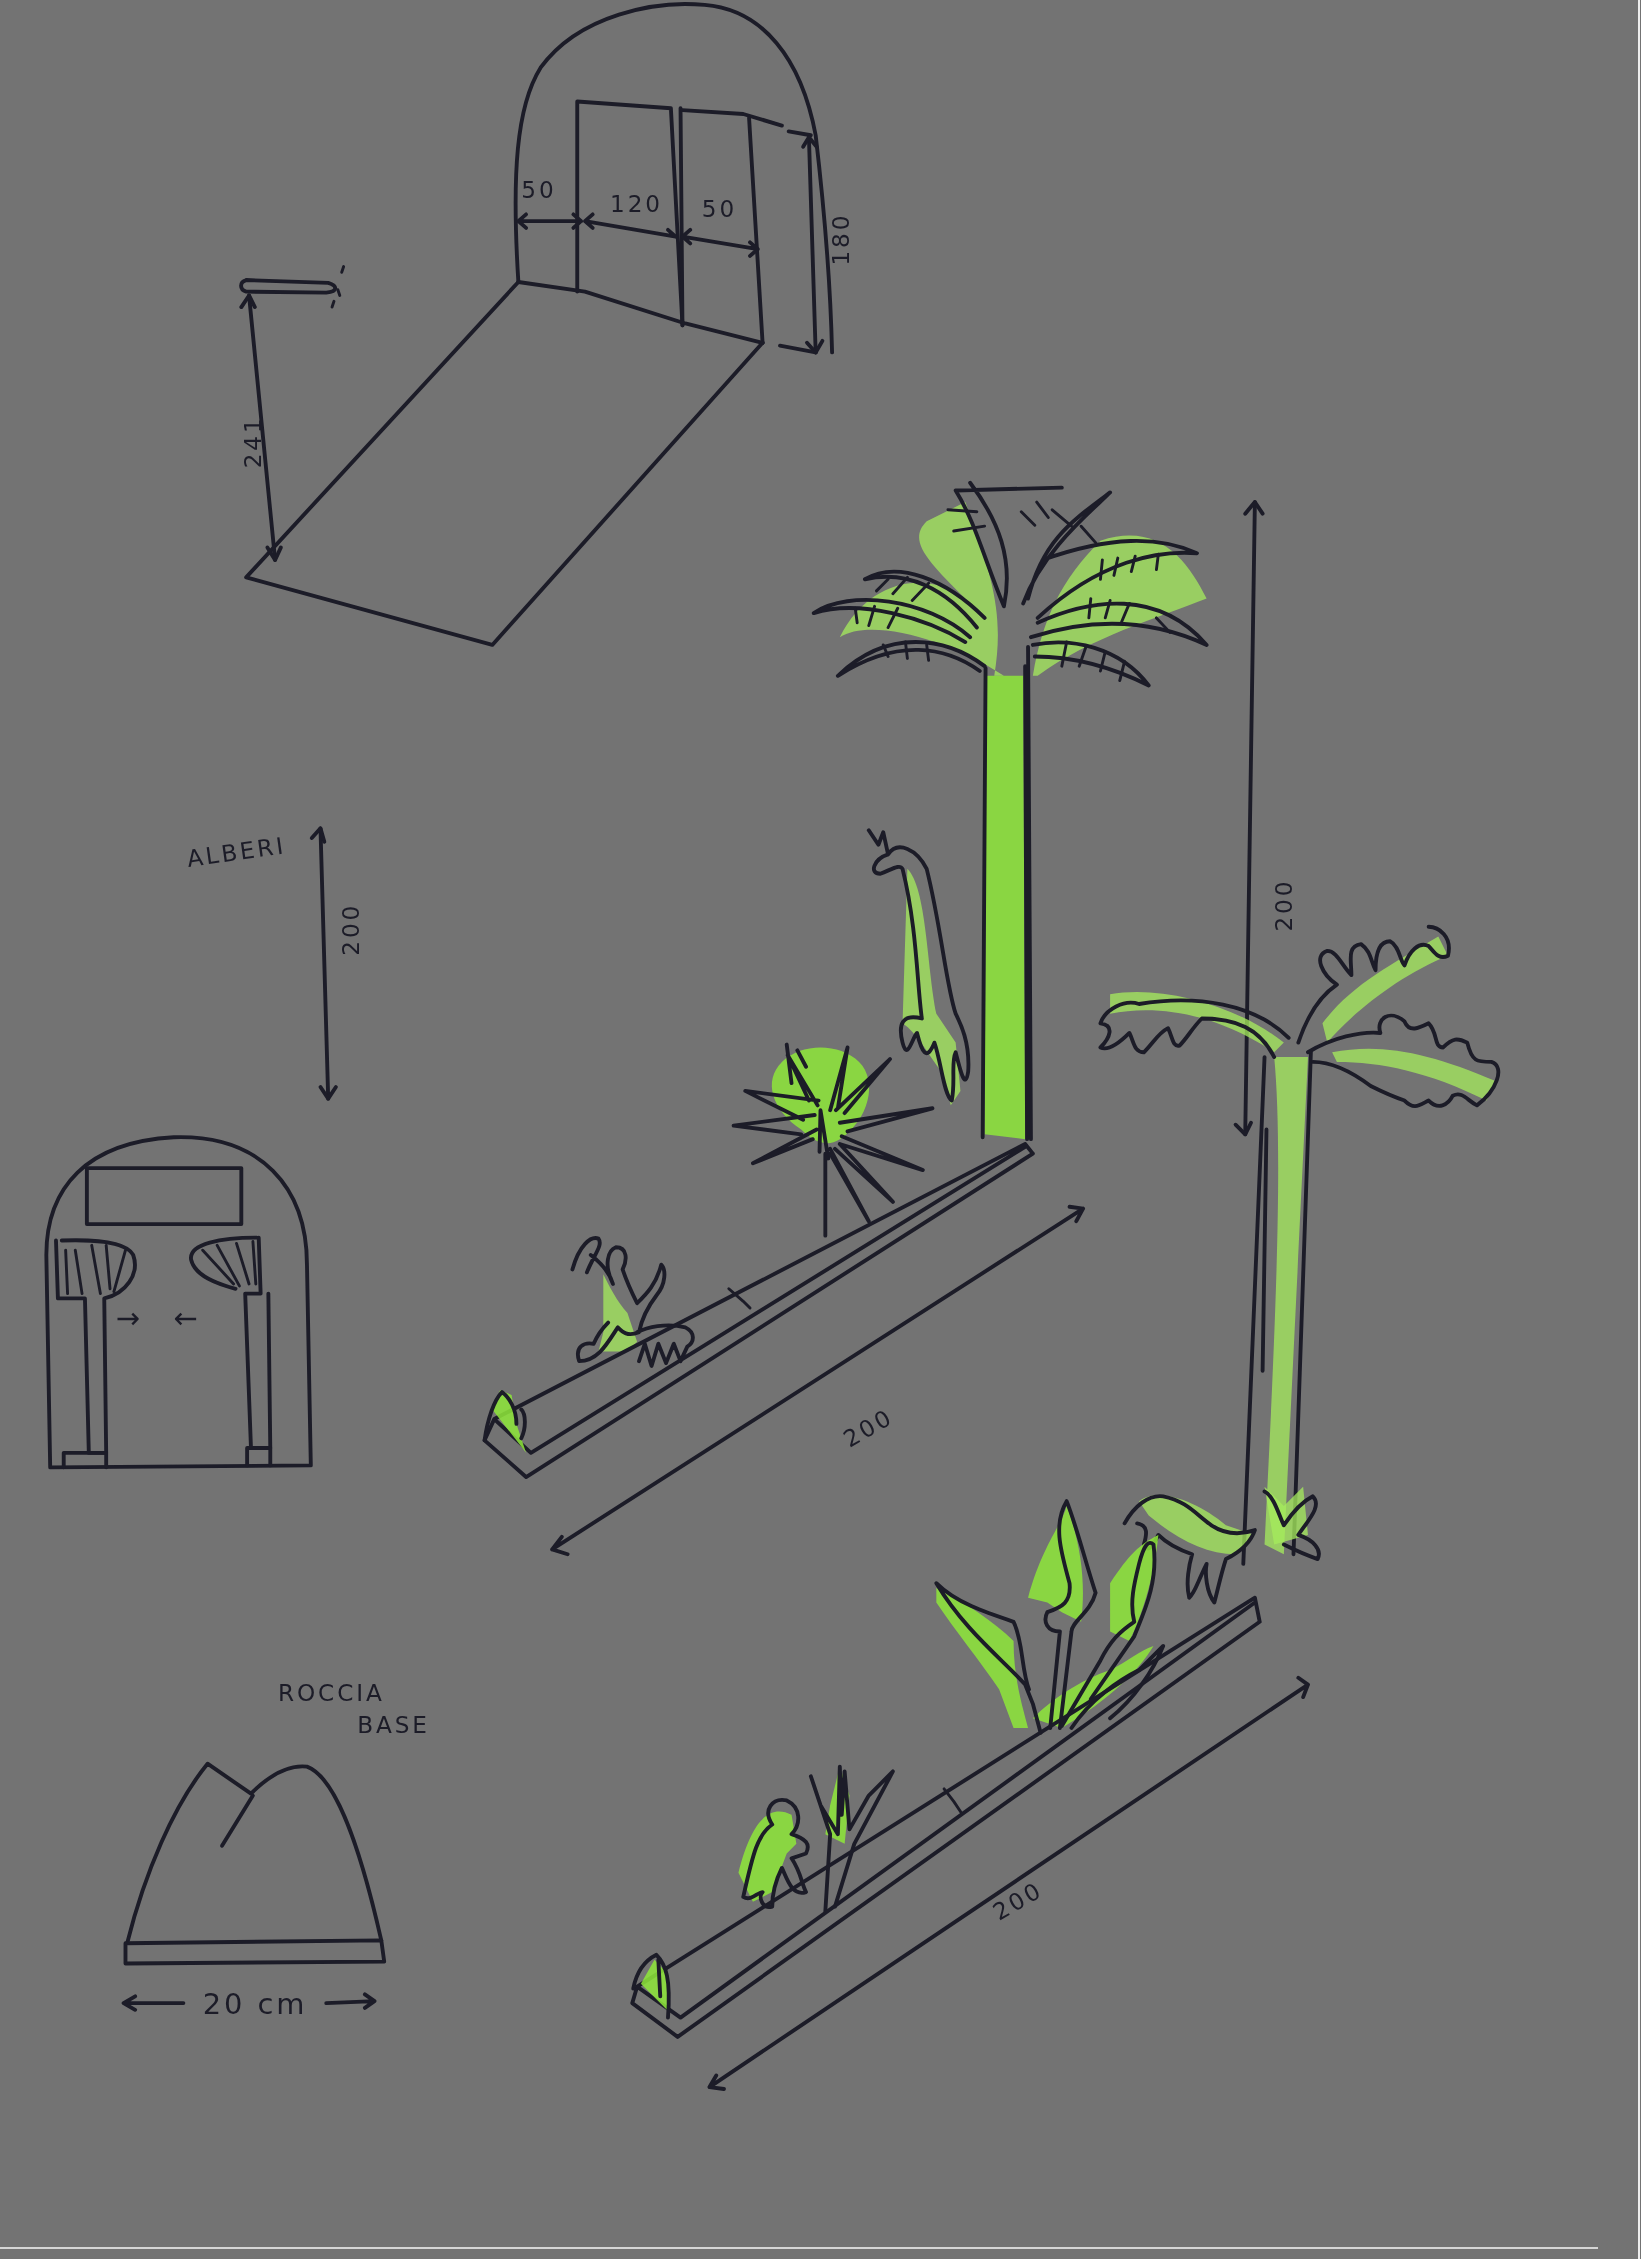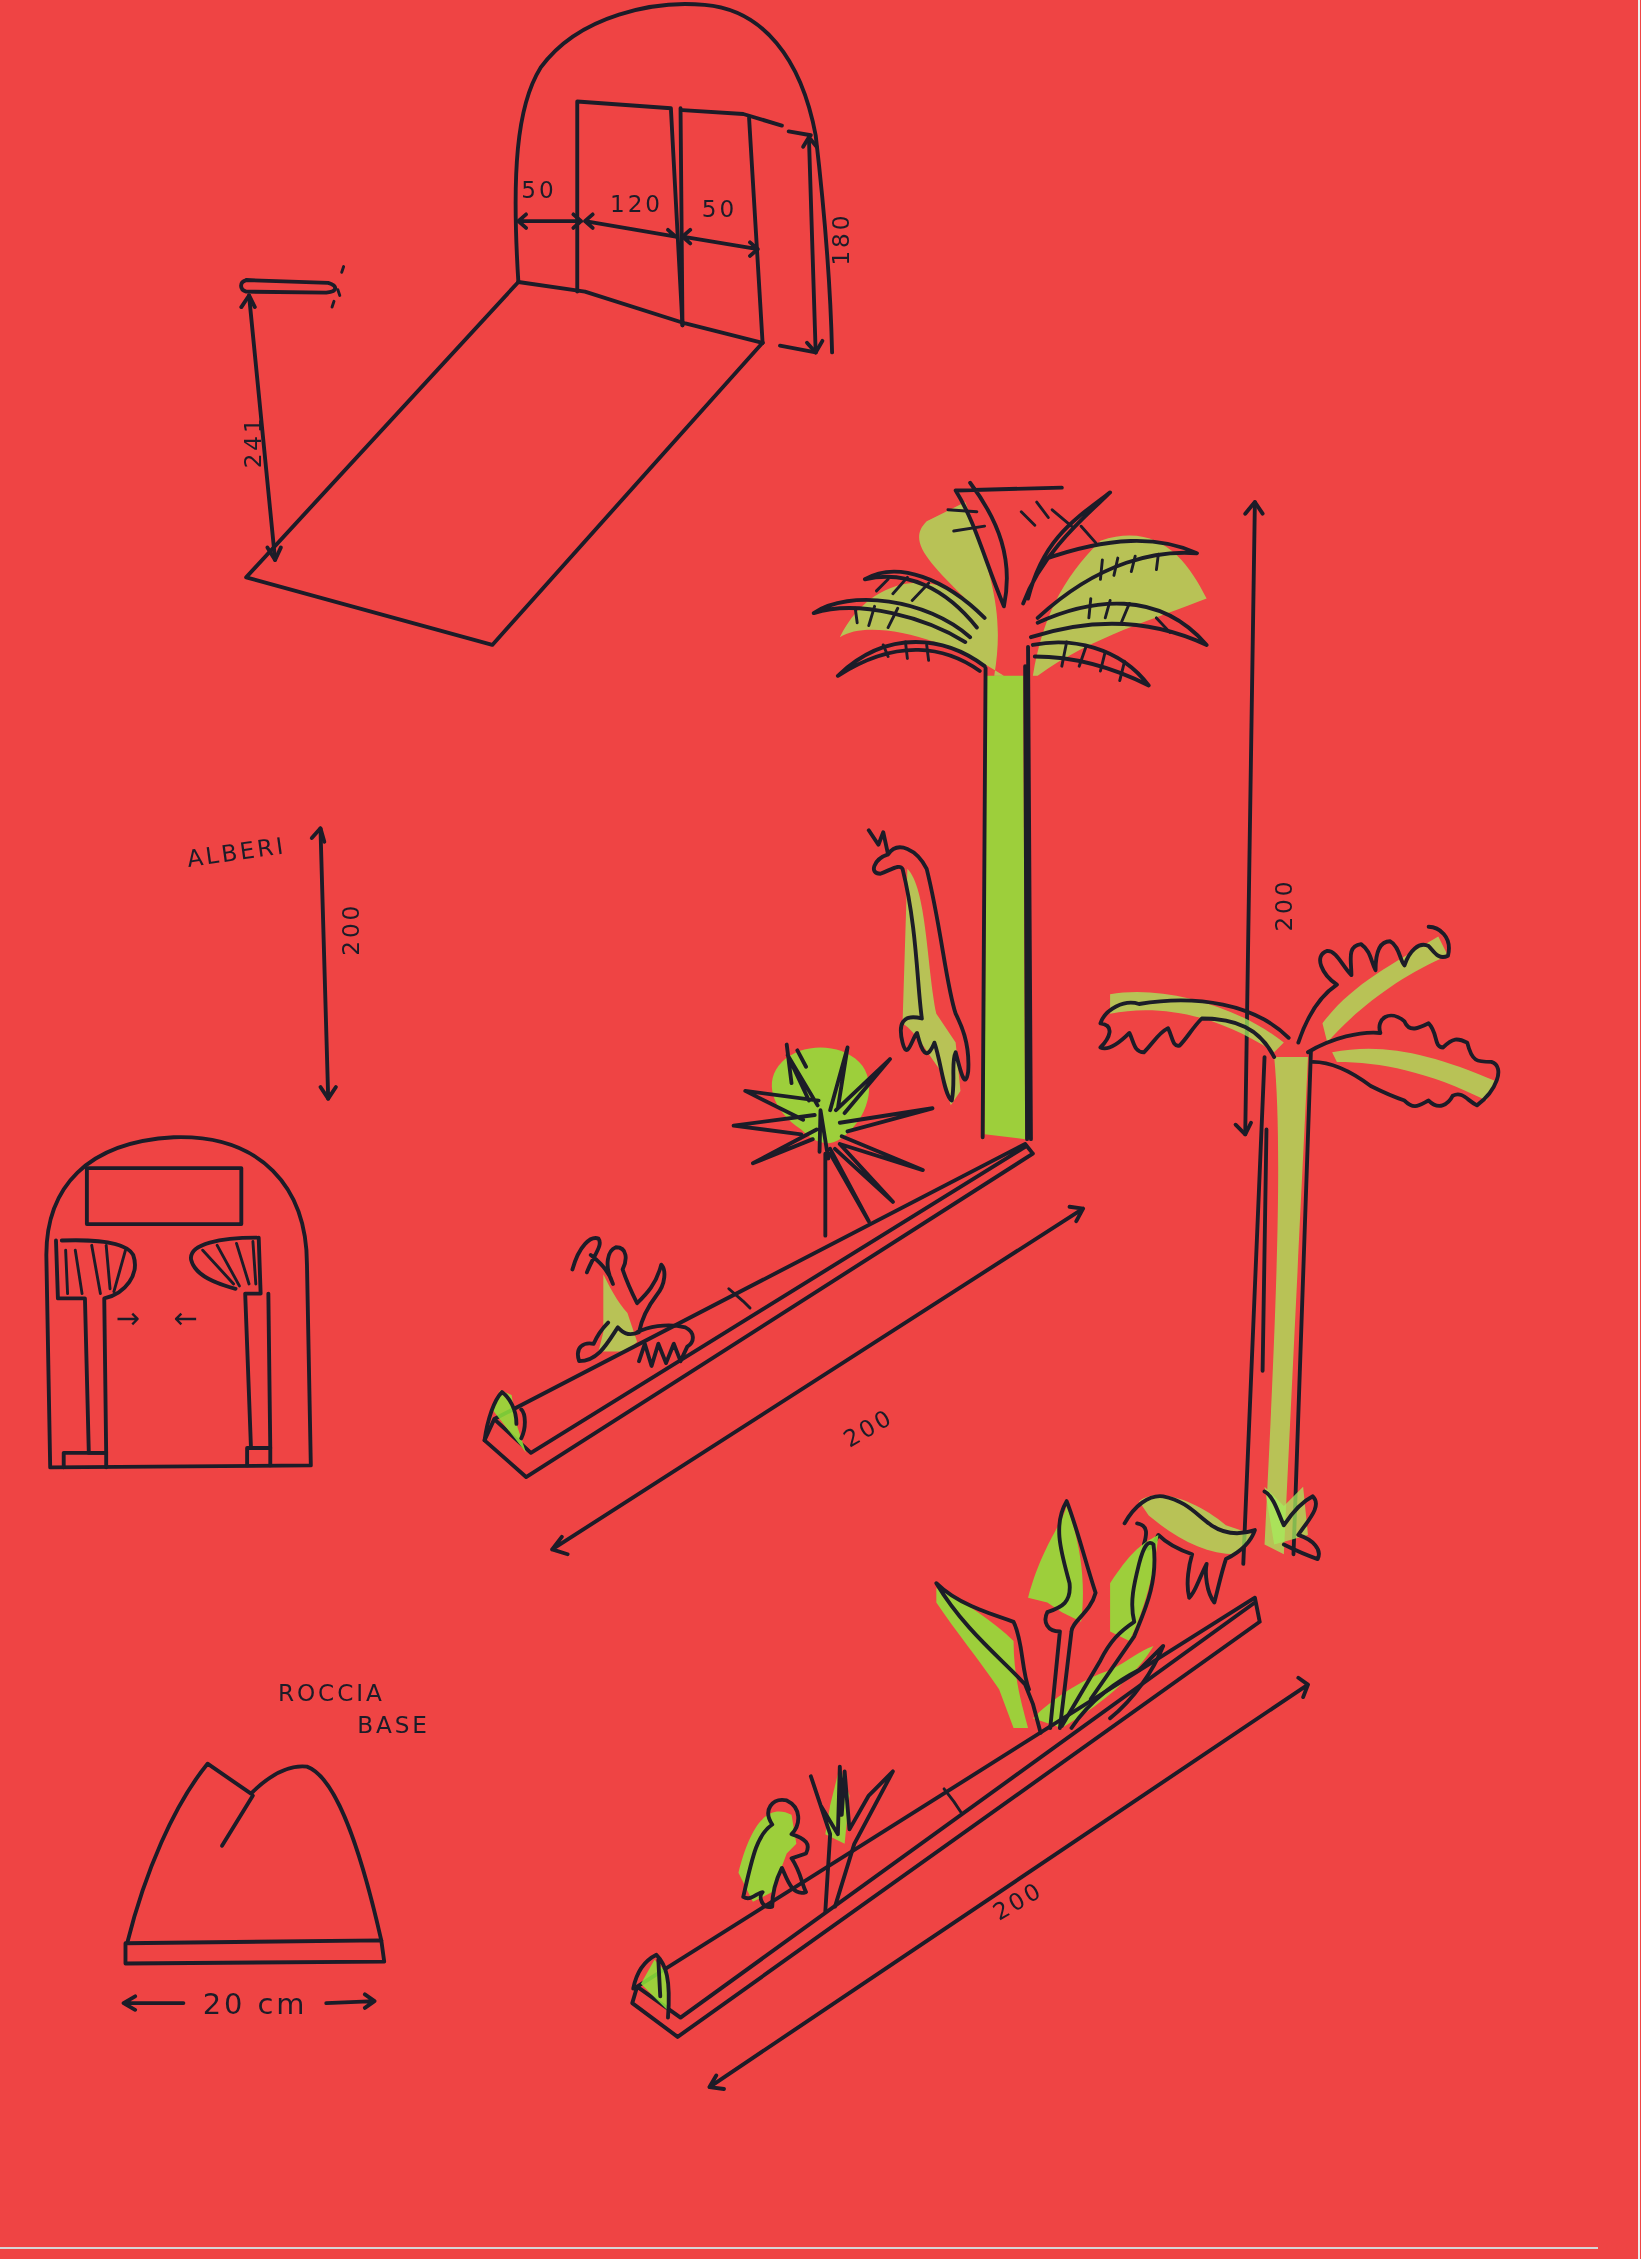--- a/index.html
+++ b/index.html
@@ -1,17 +1,17 @@
 <!DOCTYPE html>
 <html><head>
   <meta charset="utf-8">
   <style>
     html, body { margin: 0; padding: 0; background: #ffffff; }
     body { width: 1641px; height: 2259px; position: relative; overflow: hidden; font-family: "DejaVu Sans", sans-serif; }
-    #sheet { position: absolute; left: 0; top: 0; width: 1641px; height: 2259px; background: #ef4444; }
+    #sheet { position: absolute; left: 0; top: 0; width: 1641px; height: 2259px; background: #737373; }
     svg { position: absolute; left: 0; top: 0; }
     .ink { fill: none; stroke: #1c1c28; stroke-width: 4; stroke-linecap: round; stroke-linejoin: round; }
     .ink-thin { fill: none; stroke: #1c1c28; stroke-width: 3; stroke-linecap: round; stroke-linejoin: round; }
     .green { fill: #8ee83a; stroke: none; opacity: 0.85; }
     .green-soft { fill: #a6ec5c; stroke: none; opacity: 0.75; }
     .hand { fill: #1c1c28; font-family: "DejaVu Sans", sans-serif; font-size: 24px; letter-spacing: 3px; }
     .hand-lg { font-size: 30px; }
     .scan-edge { position: absolute; background: #d6d6d6; }
   </style>
 </head>

